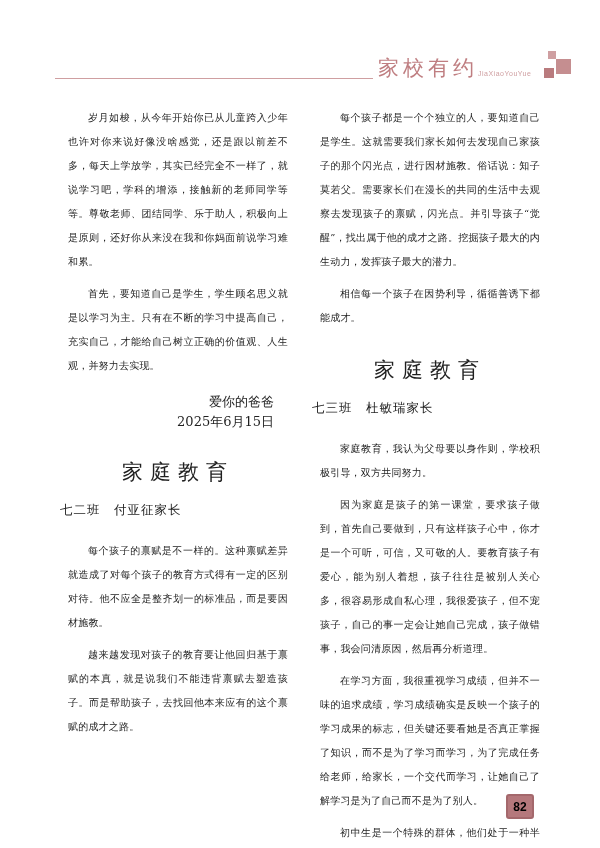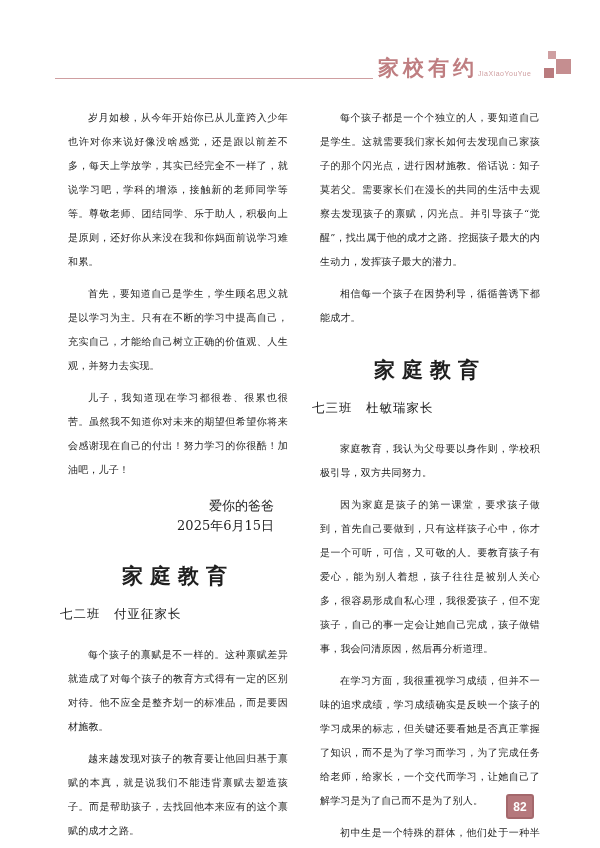--- a/index.html
+++ b/index.html
@@ -14,21 +14,21 @@
   
   .header{
     position:absolute;top:46px;left:0;right:0;height:50px;
   }
   .header-rule{
     position:absolute;left:55px;top:32px;width:318px;height:1px;
     background:#cf9fa1;
   }
   .header-title{
     position:absolute;left:378px;top:8px;
-    font-size:21px;font-weight:bold;letter-spacing:4px;
+    font-size:21px;font-weight:normal;letter-spacing:4px;
     color:#bf7e81;
   }
   .header-subtitle{
     position:absolute;left:478px;top:24px;
     font-size:7px;color:#cf9fa1;letter-spacing:0.5px;
     font-family:"Liberation Sans","DejaVu Sans",sans-serif;
   }
   .deco{position:absolute;top:0;left:530px;width:45px;height:45px;}
   .deco .sq1{position:absolute;left:18px;top:5px;width:8px;height:8px;background:#cf9fa1;}
   .deco .sq2{position:absolute;left:26px;top:13px;width:15px;height:15px;background:#c58e90;}
@@ -45,33 +45,33 @@
     text-align:justify;text-indent:2em;
     letter-spacing:0.2px;
   }
   .signature{
     margin-top:14px;
     text-align:right;padding-right:22px;
     font-size:13px;line-height:20px;
   }
   .article-title{
     text-align:center;
-    font-size:21px;font-weight:bold;letter-spacing:7px;
+    font-size:21px;font-weight:normal;letter-spacing:7px;
     margin-top:26px;
   }
   .article-byline{
     font-size:12.5px;letter-spacing:1px;
     margin-top:16px;margin-bottom:20px;
   }
   
   .page-number{
     position:absolute;right:66px;bottom:29px;
     width:24px;height:21px;
     background:#b5787c;border:2px solid #a4686c;border-radius:3px;
-    color:#ffffff;font-size:12px;font-weight:bold;
+    color:#000000;font-size:12px;font-weight:bold;
     display:flex;align-items:center;justify-content:center;
     font-family:"Liberation Sans","DejaVu Sans",sans-serif;
   }
 </style>
 </head>
 <body>
 
 <div class="header">
   <div class="header-rule"></div>
   <div class="header-title">家校有约</div>
@@ -81,21 +81,20 @@
     <div class="sq2"></div>
     <div class="sq3"></div>
   </div>
 </div>
 
 <div class="columns">
 
   <div class="col">
     <p>岁月如梭，从今年开始你已从儿童跨入少年也许对你来说好像没啥感觉，还是跟以前差不多，每天上学放学，其实已经完全不一样了，就说学习吧，学科的增添，接触新的老师同学等等。尊敬老师、团结同学、乐于助人，积极向上是原则，还好你从来没在我和你妈面前说学习难和累。</p>
     <p>首先，要知道自己是学生，学生顾名思义就是以学习为主。只有在不断的学习中提高自己，充实自己，才能给自己树立正确的价值观、人生观，并努力去实现。</p>
-    <p>儿子，我知道现在学习都很卷、很累也很苦。虽然我不知道你对未来的期望但希望你将来会感谢现在自己的付出！努力学习的你很酷！加油吧，儿子！</p>
     <div class="signature">
       <div>爱你的爸爸</div>
       <div>2025年6月15日</div>
     </div>
     <div class="article-title">家庭教育</div>
     <div class="article-byline">七二班　付亚征家长</div>
     <p>每个孩子的禀赋是不一样的。这种禀赋差异就造成了对每个孩子的教育方式得有一定的区别对待。他不应全是整齐划一的标准品，而是要因材施教。</p>
     <p>越来越发现对孩子的教育要让他回归基于禀赋的本真，就是说我们不能违背禀赋去塑造孩子。而是帮助孩子，去找回他本来应有的这个禀赋的成才之路。</p>
   </div>
 

